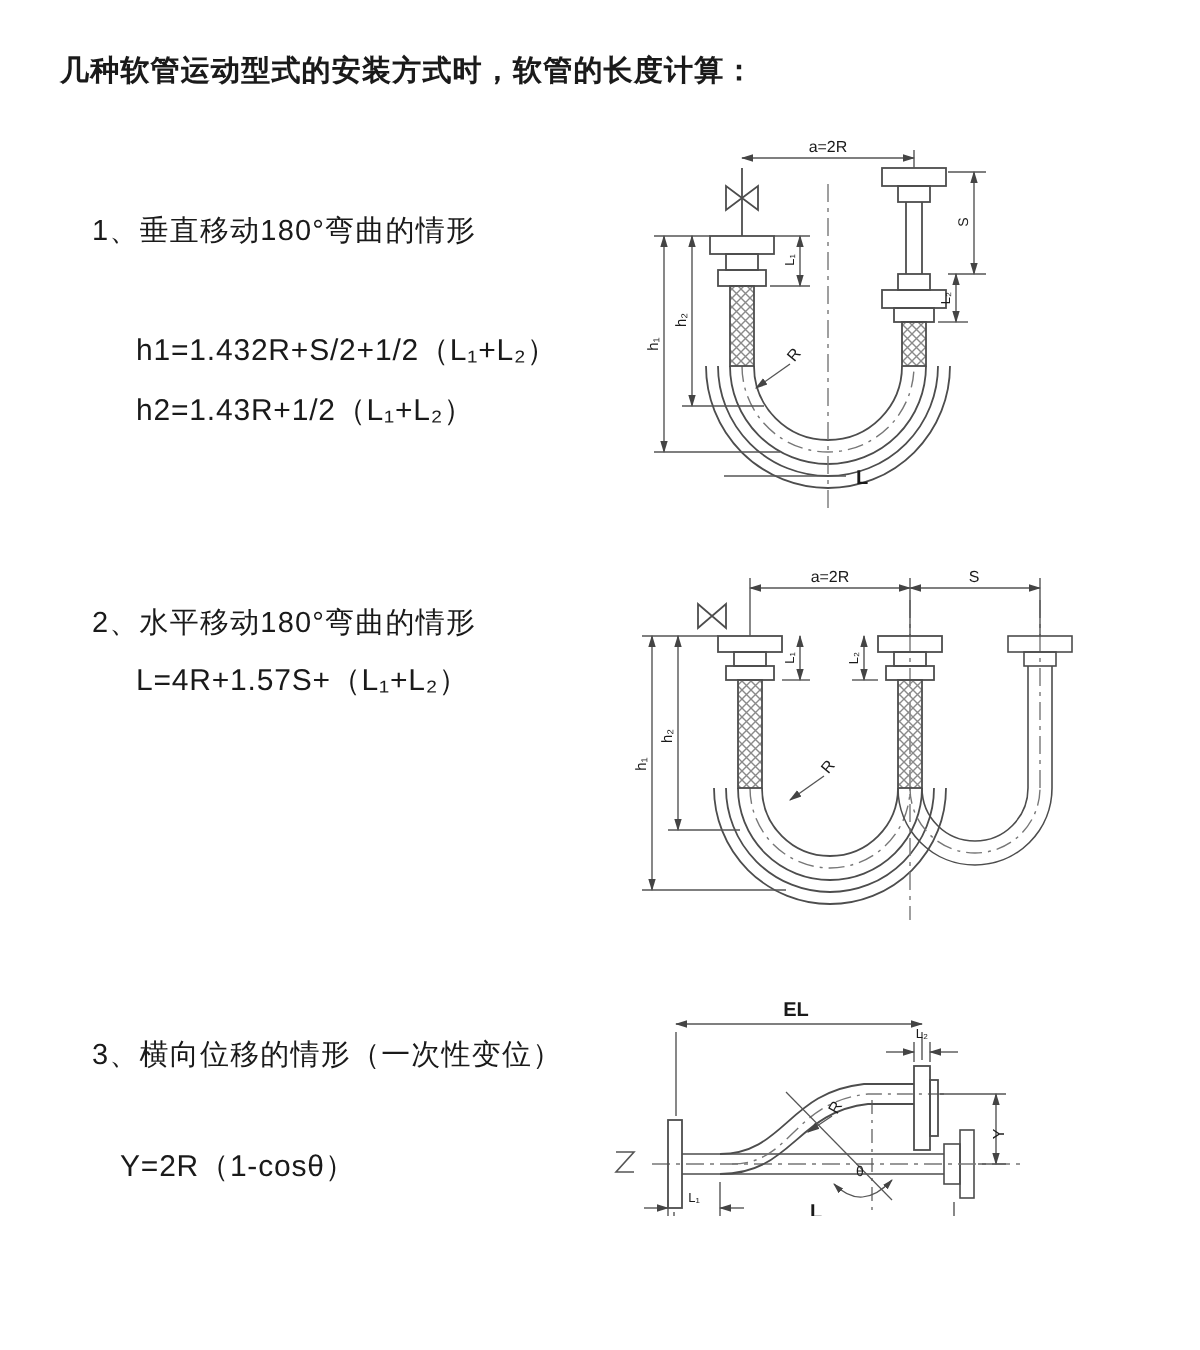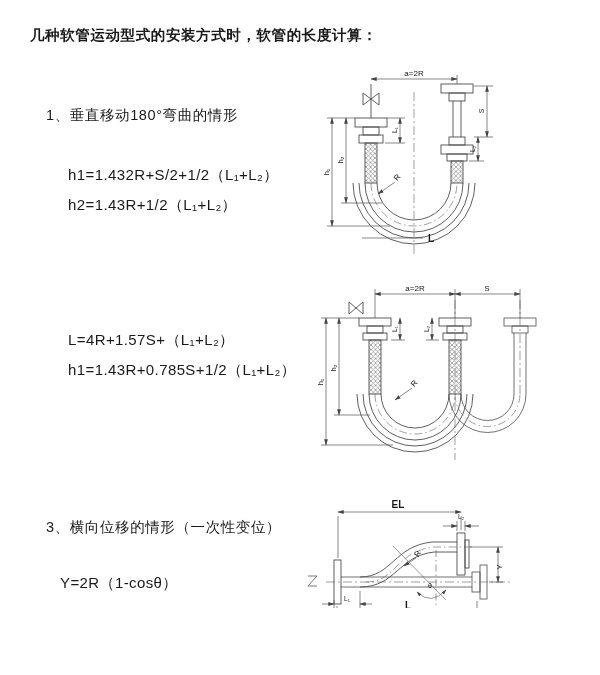--- a/index.html
+++ b/index.html
@@ -19,22 +19,22 @@
 <body>
 
 <div class="page">
 
   <div class="abs title" style="left:30px;top:26px">几种软管运动型式的安装方式时，软管的长度计算：</div>
 
   <div class="abs heading" style="left:46px;top:106px">1、垂直移动180°弯曲的情形</div>
   <div class="abs formula" style="left:68px;top:166px">h1=1.432R+S/2+1/2（L₁+L₂）</div>
   <div class="abs formula" style="left:68px;top:196px">h2=1.43R+1/2（L₁+L₂）</div>
 
+  <div class="abs heading" style="left:46px;top:302px">2、水平移动180°弯曲的情形</div>
   <div class="abs formula" style="left:68px;top:331px">L=4R+1.57S+（L₁+L₂）</div>
-  <div class="abs formula" style="left:68px;top:361px">h1=1.43R+0.785S+1/2（L₁+L₂）</div>
 
   <div class="abs heading" style="left:46px;top:518px">3、横向位移的情形（一次性变位）</div>
   <div class="abs formula" style="left:60px;top:574px">Y=2R（1-cosθ）</div>
 
   <svg viewBox="0 0 277 196" style="left:312px;top:68px;width:277px;height:196px">
     <defs>
       <marker id="arr" viewBox="0 0 10 10" refX="9" refY="5" markerWidth="9" markerHeight="9" orient="auto-start-reverse">
         <path d="M0 2 L10 5 L0 8 z" fill="#444"></path>
       </marker>
       <pattern id="braid" width="4.5" height="4.5" patternUnits="userSpaceOnUse">

